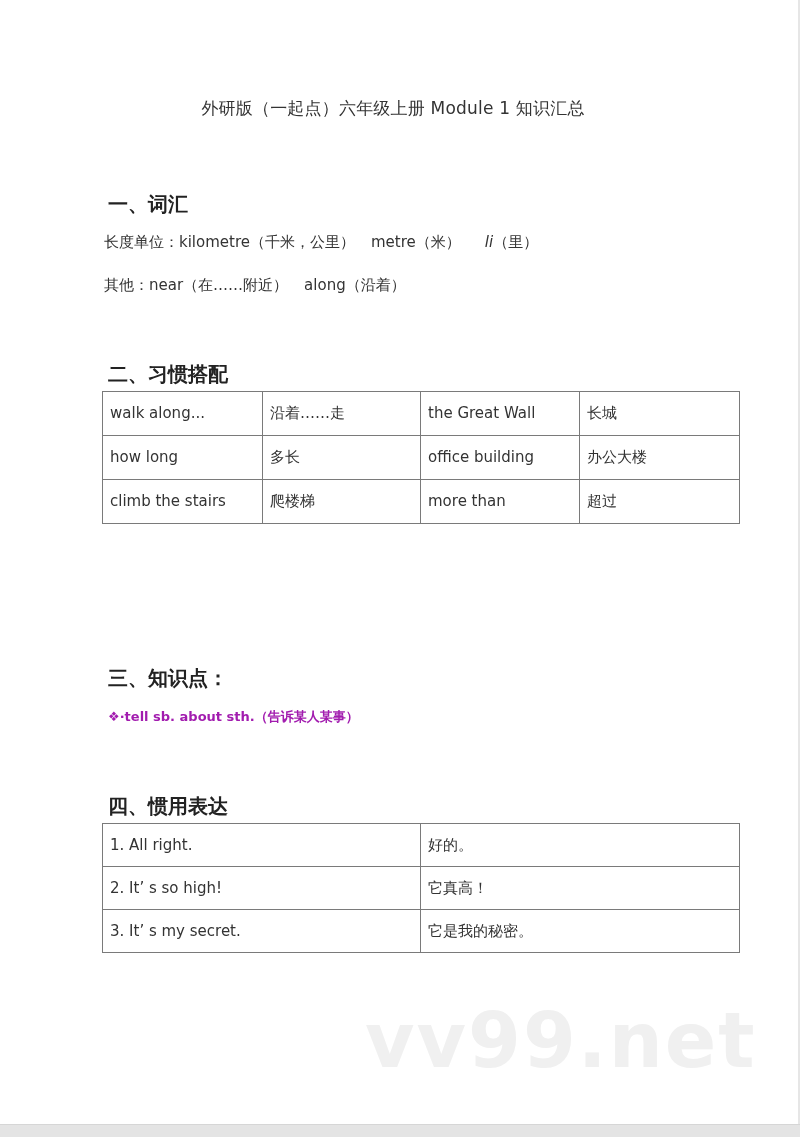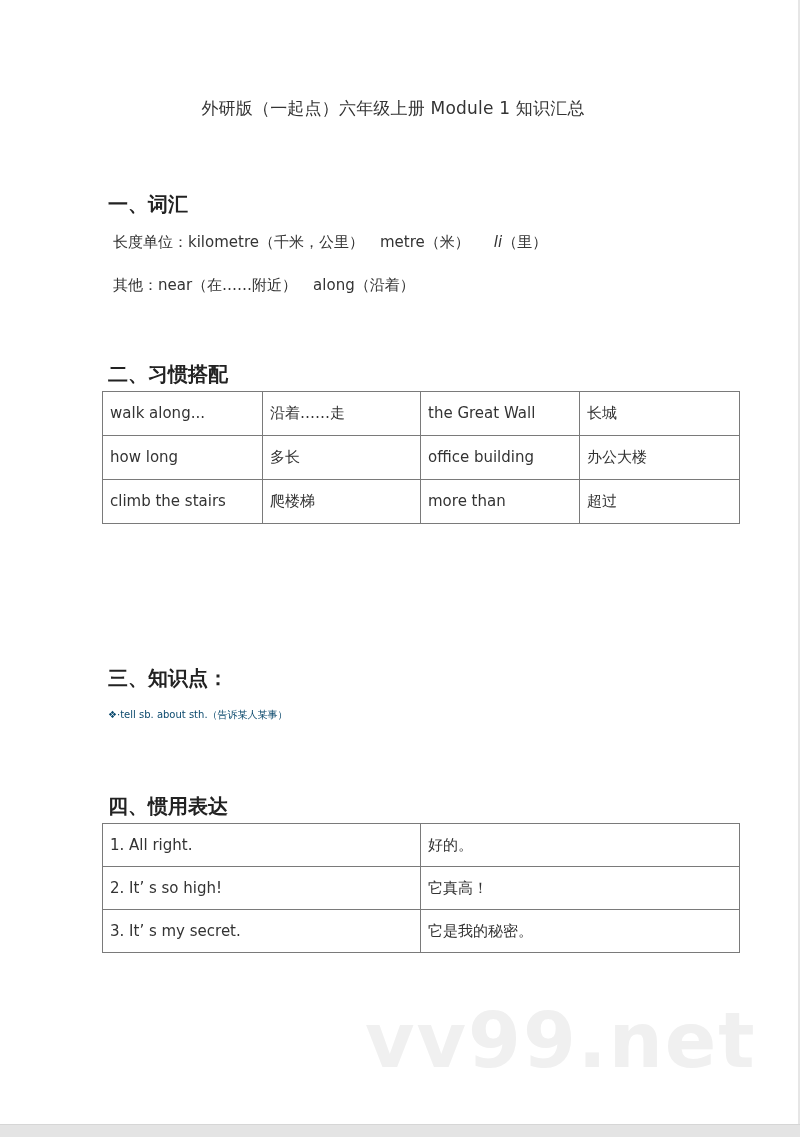--- a/index.html
+++ b/index.html
@@ -46,34 +46,34 @@
     }
     .section-heading {
       position: absolute;
       left: 108px;
       font-size: 20px;
       font-weight: bold;
       color: #222;
     }
     .text-line {
       position: absolute;
-      left: 113px;
+      left: 104px;
       font-size: 15px;
       color: #333;
       white-space: nowrap;
     }
     .text-line .gap { display: inline-block; width: 16px; }
     .text-line .gap-lg { display: inline-block; width: 24px; }
     .italic { font-style: italic; }
     .bold-line {
       position: absolute;
       left: 108px;
-      font-size: 10px;
-      font-weight: normal;
-      color: #0c4a6e;
+      font-size: 13px;
+      font-weight: bold;
+      color: #a21caf;
       white-space: nowrap;
     }
     table.grid {
       position: absolute;
       left: 102px;
       border-collapse: collapse;
       table-layout: fixed;
       font-size: 15px;
       color: #333;
     }

